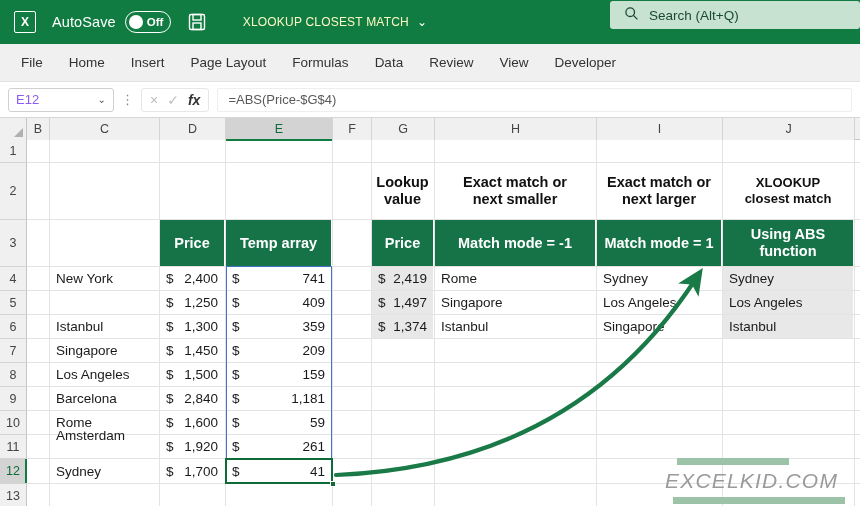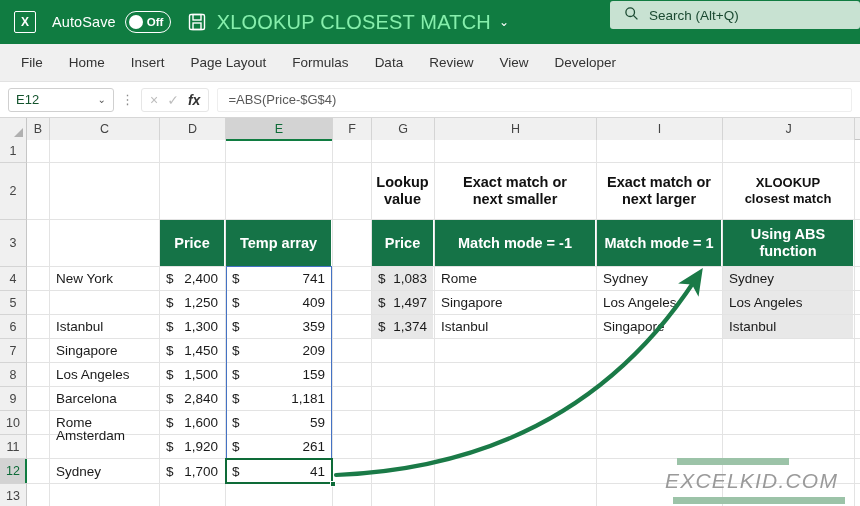--- a/index.html
+++ b/index.html
@@ -37,21 +37,21 @@
     background: #ffffff; margin-left: 3px;
   }
   .toggle .tstate {
     color: #ffffff; font-size: 11.5px; font-weight: 600; margin-left: 4px;
   }
   .save-icon {
     margin-left: 16px; width: 20px; height: 20px; position: relative;
   }
   .save-icon svg { display: block; }
   .doc-title {
-    margin-left: 10px; color: #86efac; font-size: 20px; letter-spacing: .2px;
+    margin-left: 36px; color: #fef9c3; font-size: 12px; letter-spacing: .2px;
   }
   .chev-down {
     margin-left: 8px; color: #ffffff; font-size: 12px; line-height: 1;
   }
   .searchbox {
     position: absolute; right: 0px; top: 1px; width: 250px; height: 28px;
     background: #c8e2d2; border-radius: 3px;
     display: flex; align-items: center;
   }
   .searchbox .mag { margin-left: 14px; }
@@ -78,21 +78,21 @@
     background: #ffffff;
     display: flex; align-items: center;
     border-bottom: 1px solid #d6d6d6;
   }
   .namebox {
     margin-left: 8px; width: 106px; height: 24px;
     border: 1px solid #d0d0d0; border-radius: 3px; background: #fff;
     display: flex; align-items: center; justify-content: space-between;
     padding: 0 7px;
   }
-  .namebox .nval { font-size: 13px; color: #14532d; }
+  .namebox .nval { font-size: 13px; color: #8b5cf6; }
   .namebox .ndrop { font-size: 10px; color: #555; }
   .vdots { margin: 0 7px; color: #8a8a8a; font-size: 13px; letter-spacing: 0; }
   .fbtns { display: flex; align-items: center; gap: 9px; margin-right: 8px;
            border: 1px solid #e6e6e6; border-radius: 3px; padding: 2px 8px; height: 24px; }
   .fbtn { font-size: 14px; color: #bdbdbd; line-height: 1; }
   .fx { font-size: 14px; font-style: italic; font-weight: bold; color: #333; }
   .finput {
     flex: 1; height: 24px; margin-right: 8px;
     border: 1px solid #eeeeee; border-radius: 2px; background: #fff;
     display: flex; align-items: center; padding-left: 10px;
@@ -428,21 +428,21 @@
         <span class="dol">$</span>
           <span class="num">1,700</span>
       </div>
       <div class="cell money" style="left:199px; top:319px; width:105px; height:24px;">
         <span class="dol">$</span>
           <span class="num">41</span>
       </div>
 
       <div class="cell money greybg" style="left:345px; top:127px; width:61px; height:23px;">
         <span class="dol">$</span>
-          <span class="num">1,083</span>
+          <span class="num">2,419</span>
       </div>
       <div class="cell" style="left:408px; top:127px; width:160px; height:23px;">Rome</div>
       <div class="cell" style="left:570px; top:127px; width:124px; height:23px;">Sydney</div>
       <div class="cell greybg" style="left:696px; top:127px; width:130px; height:23px;">Sydney</div>
 
       <div class="cell money greybg" style="left:345px; top:151px; width:61px; height:23px;">
         <span class="dol">$</span>
           <span class="num">1,497</span>
       </div>
       <div class="cell" style="left:408px; top:151px; width:160px; height:23px;">Singapore</div>

